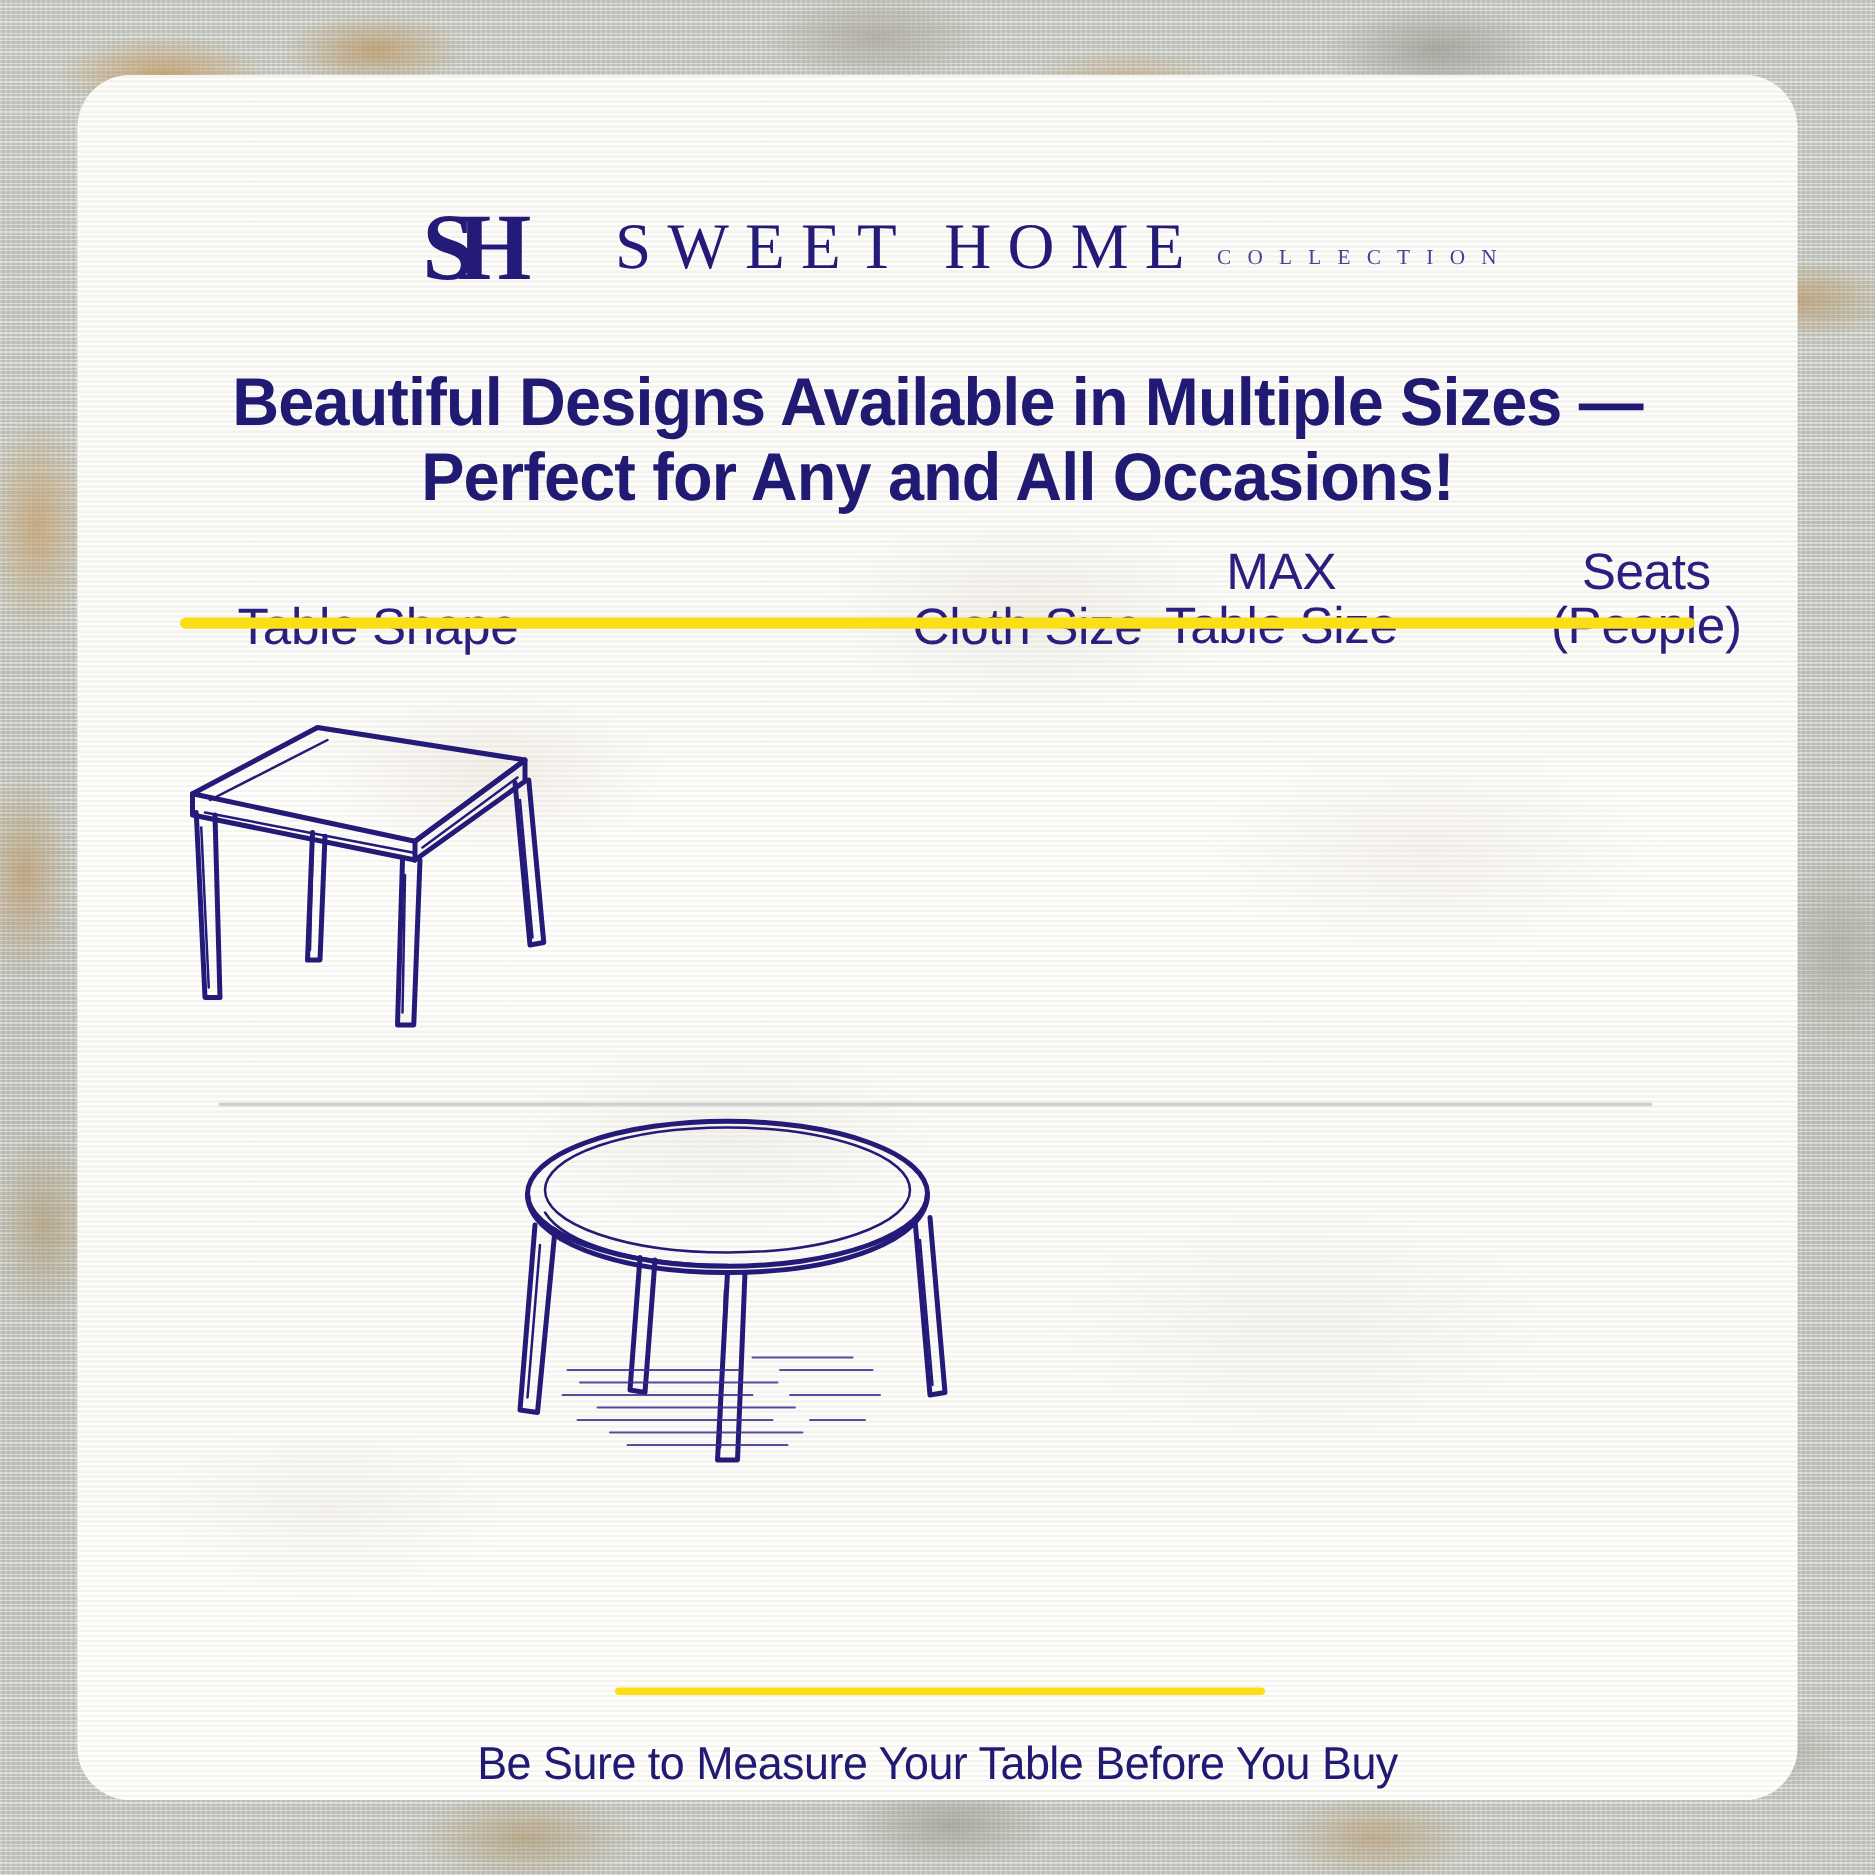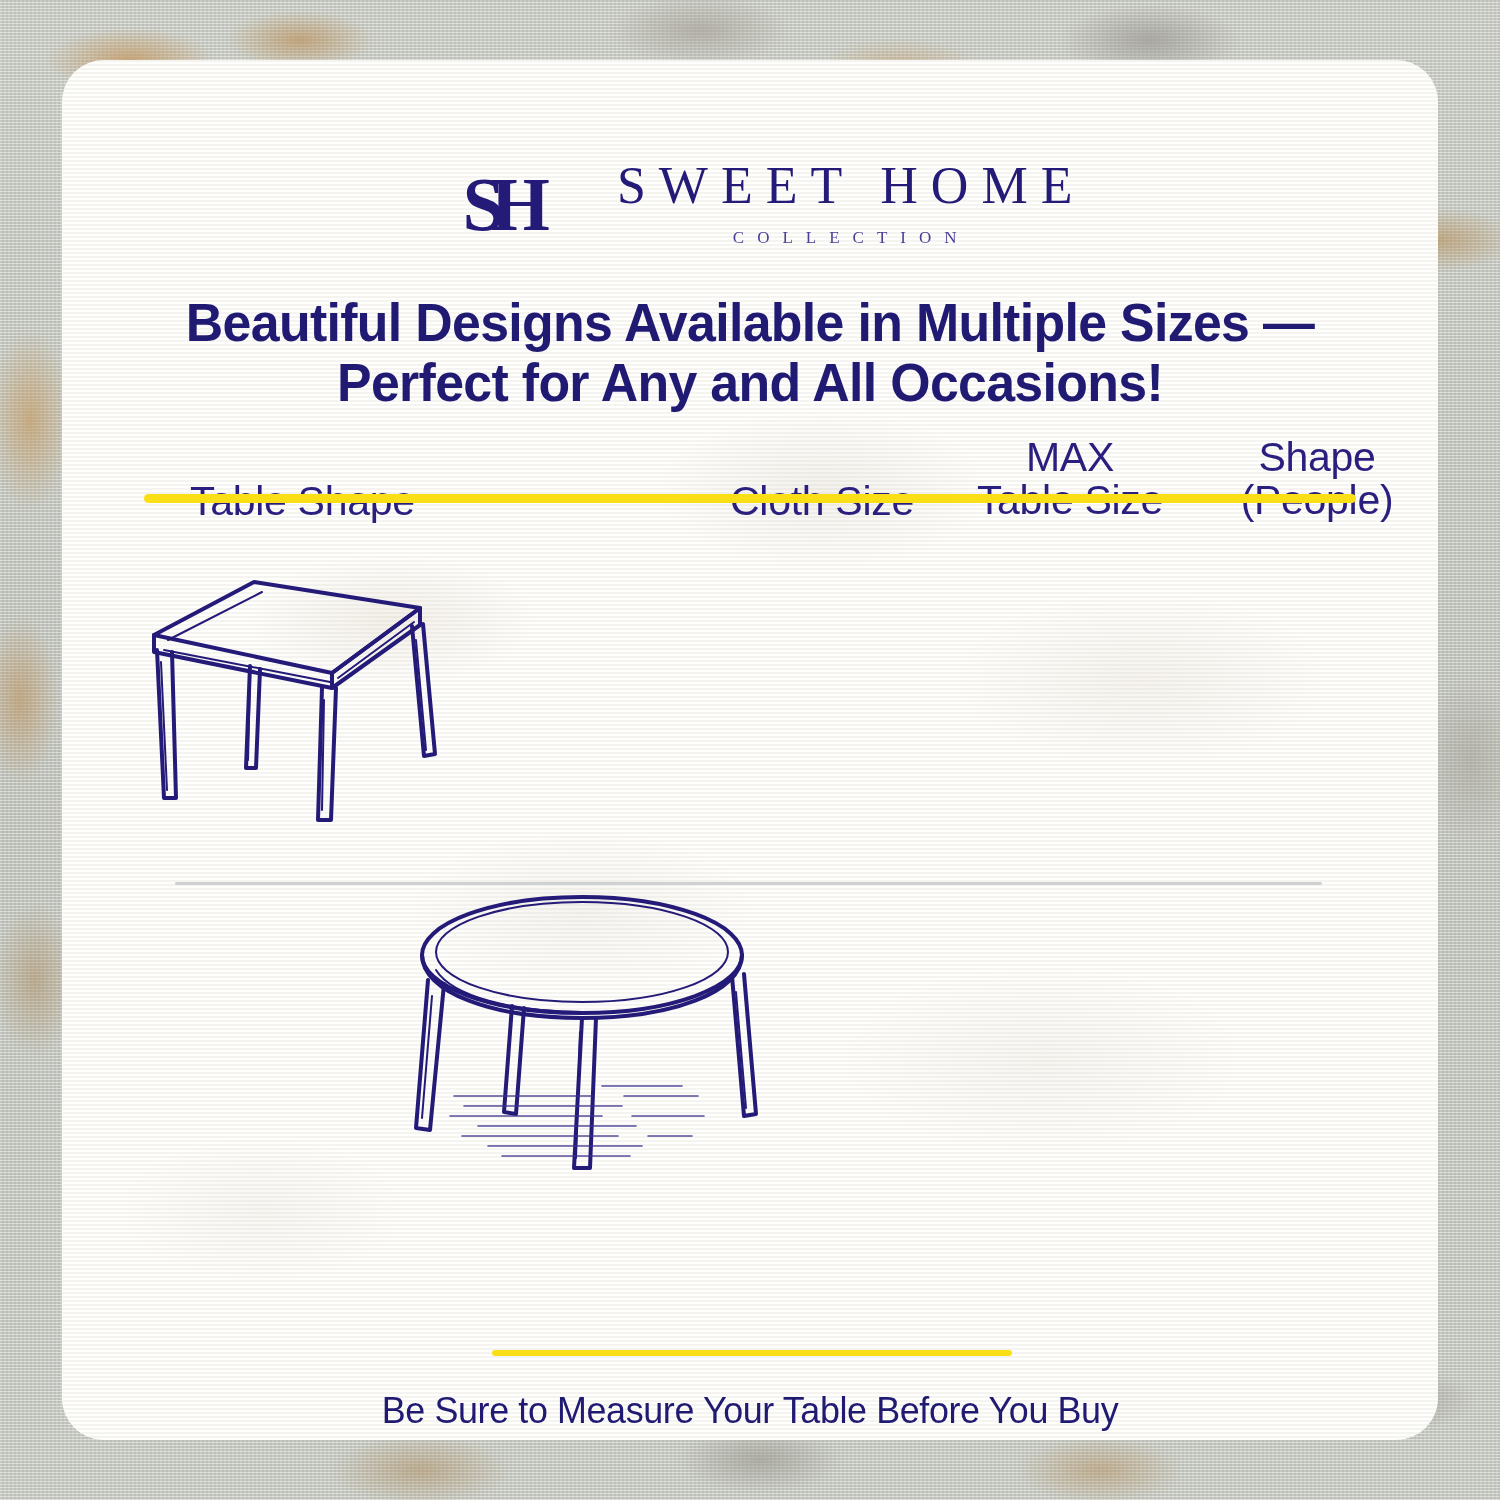--- a/index.html
+++ b/index.html
@@ -64,21 +64,21 @@
   
   #logo{
     position:absolute;left:0;right:0;top:100px;
     display:flex;align-items:center;justify-content:center;gap:68px;padding-left:48px;
   }
   #monogram{
     font-family:"Liberation Serif", serif;
     font-weight:700;font-size:76px;color:#241a78;
     letter-spacing:-14px;line-height:1;
   }
-  #wordmark{display:flex;flex-direction:column;align-items:center;text-align:right;}
+  #wordmark{display:flex;flex-direction:row;align-items:center;text-align:right;}
   #brand-name{
     font-family:"Liberation Serif", serif;
     font-size:52px;color:#241a78;letter-spacing:13px;line-height:1;
     font-weight:400;padding-left:13px;
   }
   #brand-sub{
     font-family:"Liberation Serif", serif;
     font-size:17px;color:#4a3f96;letter-spacing:13px;
     margin-top:16px;padding-left:13px;font-weight:400;
   }
@@ -95,21 +95,21 @@
   
   #headers{
     position:absolute;left:70px;right:70px;top:372px;height:110px;
   }
   .col-head{
     position:absolute;color:#2a1f7e;font-size:41px;font-weight:400;
     line-height:1.06;text-align:center;letter-spacing:-.3px;
   }
   #ch-shape{left:58px;top:48px;width:320px;text-align:left;}
   #ch-cloth{left:540px;top:48px;width:300px;}
-  #ch-max  {left:788px;top:4px;width:300px;}
+  #ch-max  {left:743px;top:4px;width:300px;}
   #ch-seats{left:1040px;top:4px;width:290px;}
 
   
   #rule-yellow{
     position:absolute;left:82px;top:434px;width:1212px;height:9px;
     background:#fadf16;border-radius:5px;
   }
   #rule-gray{
     position:absolute;left:113px;top:822px;width:1147px;height:3px;
     background:#cfd0d2;border-radius:2px;
@@ -153,21 +153,21 @@
   <div id="headline">Beautiful Designs Available in Multiple Sizes — Perfect for Any and All Occasions!</div>
 
   <div id="headers">
     <div class="col-head" id="ch-shape">Table Shape</div>
     <div class="col-head" id="ch-cloth">Cloth Size</div>
     <div class="col-head" id="ch-max">
       <span>MAX</span><br>
       <span>Table Size</span>
     </div>
     <div class="col-head" id="ch-seats">
-      <span>Shape</span><br>
+      <span>Seats</span><br>
       <span>(People)</span>
     </div>
   </div>
 
   <div id="rule-yellow"></div>
   <div id="rule-gray"></div>
   <div id="rule-yellow-2"></div>
 
   <div class="illus" id="ill-square">
     <svg viewBox="0 0 400 260" preserveAspectRatio="none">

